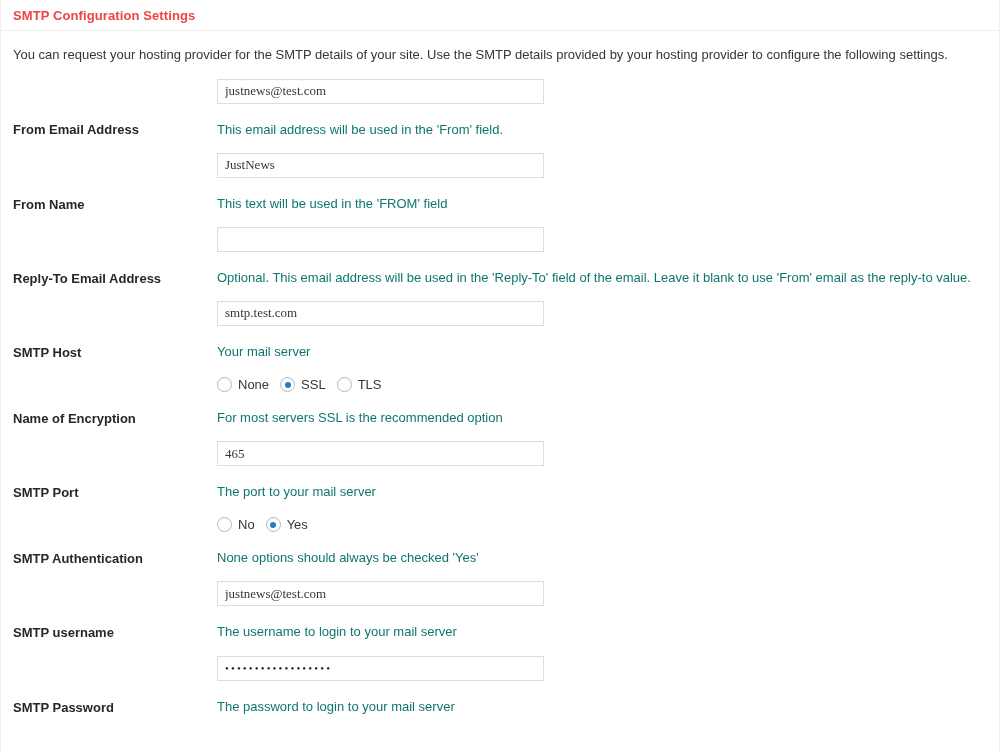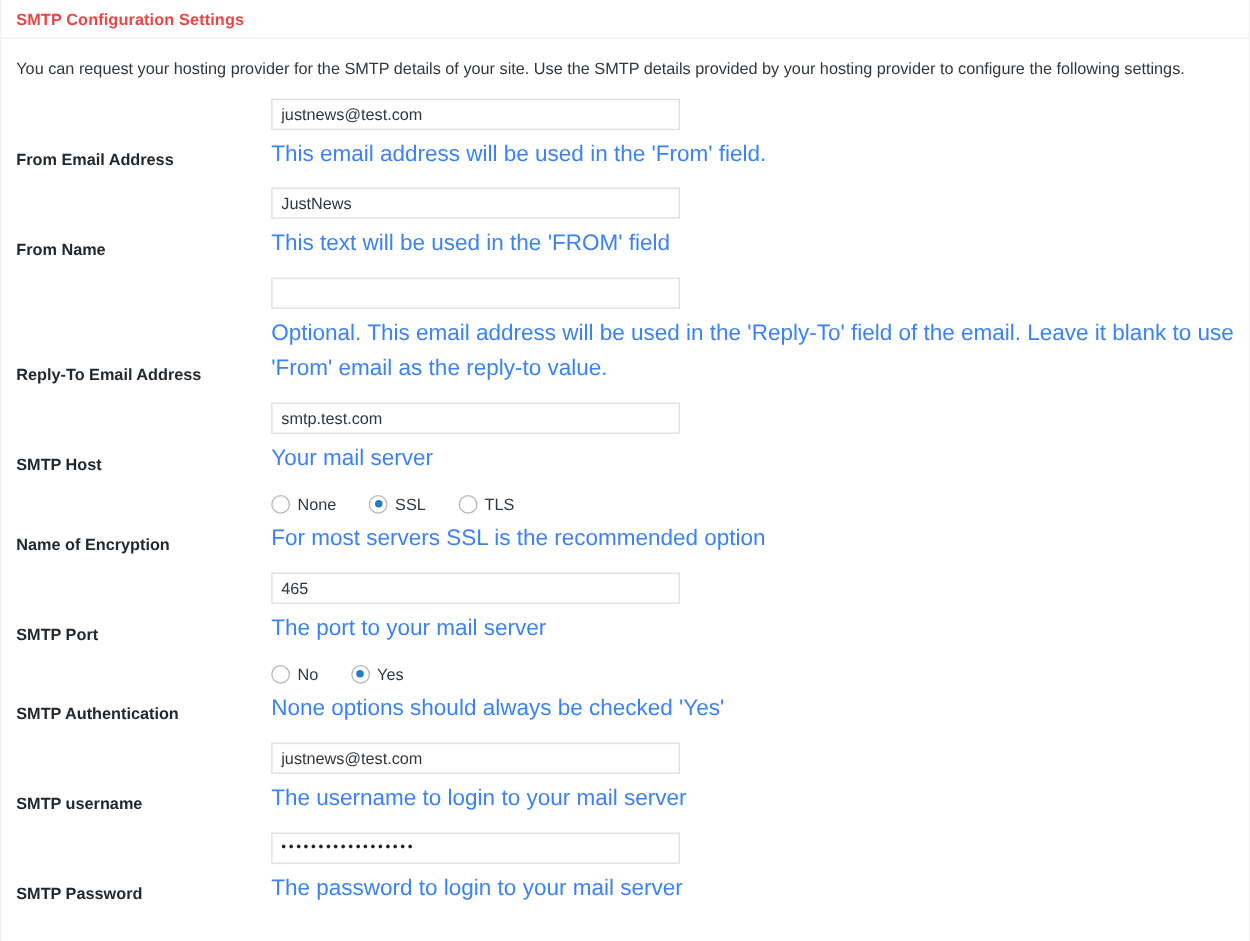--- a/index.html
+++ b/index.html
@@ -65,21 +65,21 @@
     flex: 1 1 auto;
     min-width: 0;
   }
   input[type="text"],
   input[type="password"],
   .text-input {
     width: 327px;
     height: 25px;
     border: 1px solid #dddddd;
     background: #ffffff;
-    font-family: Liberation Sans, sans-serif;
+    font-family: Liberation Serif, serif;
     font-size: 13px;
     color: #32373c;
     padding: 0 7px;
     line-height: 23px;
     border-radius: 0;
     outline: none;
     display: block;
     box-shadow: 0 1px 1px rgba(0,0,0,0.02) inset;
   }
   .text-input {
@@ -89,31 +89,31 @@
     white-space: nowrap;
   }
   .dots {
     letter-spacing: 2.1px;
     font-size: 11px;
     color: #1d2327;
     line-height: 1;
     margin-top: 1px;
   }
   .desc {
-    font-size: 18px;
-    color: #3b82f6;
+    font-size: 13px;
+    color: #0f766e;
     line-height: 1.55;
-    margin-top: 6px;
+    margin-top: 16px;
     max-width: 775px;
   }
   .radio-group {
     display: flex;
     align-items: center;
     padding-top: 2px;
-    gap: 17px;
+    gap: 2px;
   }
   .radio-option {
     display: inline-flex;
     align-items: center;
     margin-right: 9px;
     font-size: 13px;
     color: #32373c;
   }
   .radio-option:last-child { margin-right: 0; }
   .radio-dot {

